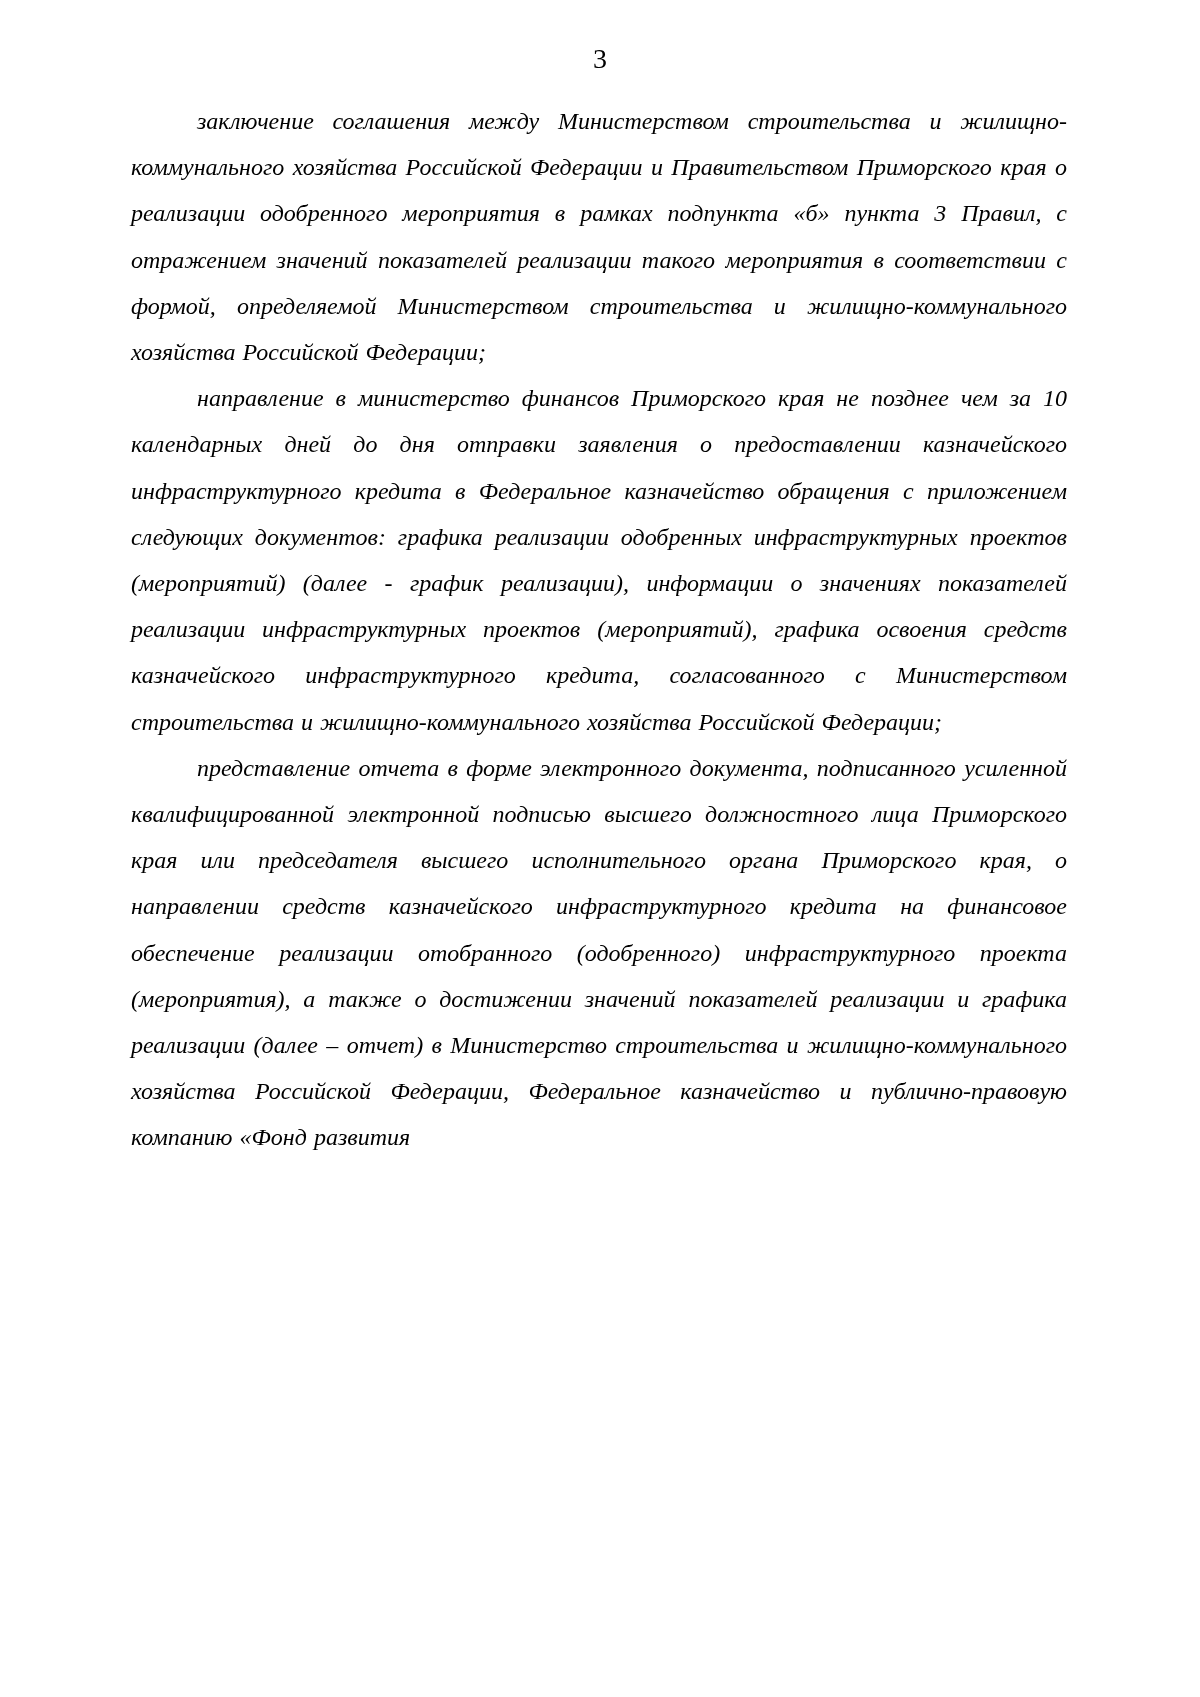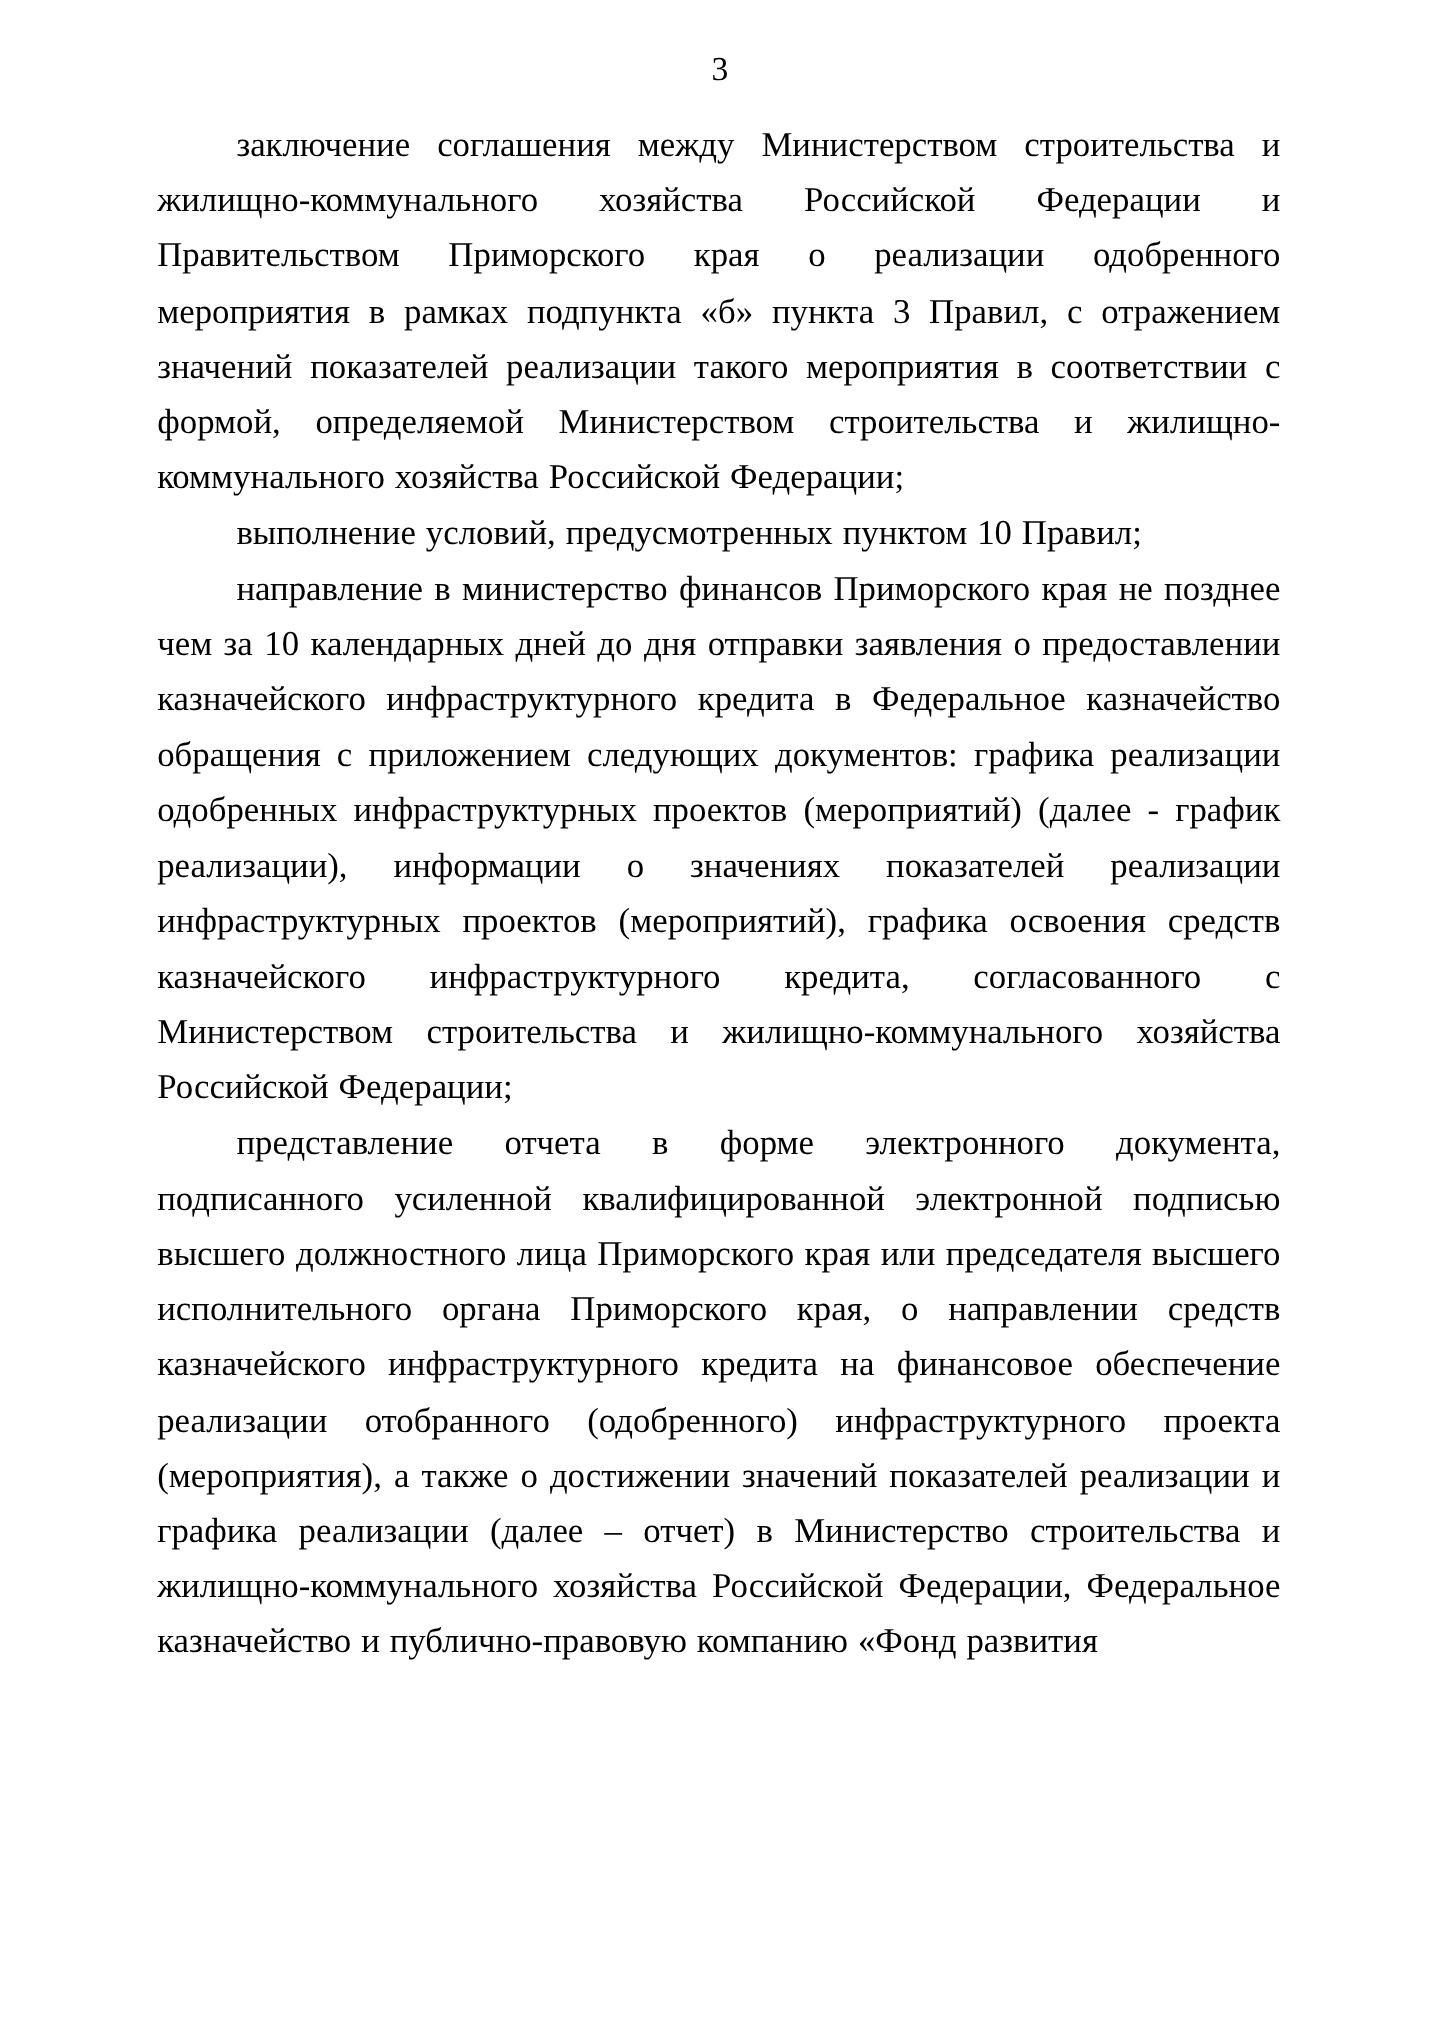--- a/index.html
+++ b/index.html
@@ -23,36 +23,36 @@
     width: 100%;
     text-align: center;
     font-size: 28px;
     line-height: 34px;
   }
   .content {
     position: absolute;
     top: 98px;
     left: 131px;
     width: 936px;
-    font-size: 29px;
+    font-size: 24px;
     line-height: 46.2px;
     text-align: justify;
+    font-style: italic;
   }
   .content p {
     margin: 0;
     padding: 0;
     text-indent: 66px;
     word-spacing: 1px;
   }
 </style>
 </head>
 <body>
 
 <div class="page">
   <div class="page-number">3</div>
 
   <div class="content">
     <p>заключение соглашения между Министерством строительства и жилищно-коммунального хозяйства Российской Федерации и Правительством Приморского края о реализации одобренного мероприятия в рамках подпункта «б» пункта 3 Правил, с отражением значений показателей реализации такого мероприятия в соответствии с формой, определяемой Министерством строительства и жилищно-коммунального хозяйства Российской Федерации;</p>
-    <p>выполнение условий, предусмотренных пунктом 10 Правил;</p>
     <p>направление в министерство финансов Приморского края не позднее чем за 10 календарных дней до дня отправки заявления о  предоставлении казначейского инфраструктурного кредита в Федеральное казначейство обращения с приложением следующих документов: графика реализации одобренных инфраструктурных проектов (мероприятий) (далее - график реализации), информации о значениях показателей реализации инфраструктурных проектов (мероприятий), графика освоения средств казначейского инфраструктурного кредита, согласованного с Министерством строительства и жилищно-коммунального хозяйства Российской Федерации;</p>
     <p>представление отчета в форме электронного документа, подписанного усиленной квалифицированной электронной подписью высшего должностного лица Приморского края или председателя высшего исполнительного органа Приморского края, о направлении средств казначейского инфраструктурного кредита на финансовое обеспечение реализации отобранного (одобренного) инфраструктурного проекта (мероприятия), а также о достижении значений показателей реализации и графика реализации (далее – отчет) в Министерство строительства и жилищно-коммунального хозяйства Российской Федерации, Федеральное казначейство и публично-правовую компанию «Фонд развития</p>
   </div>
 </div>
 
 </body></html>

